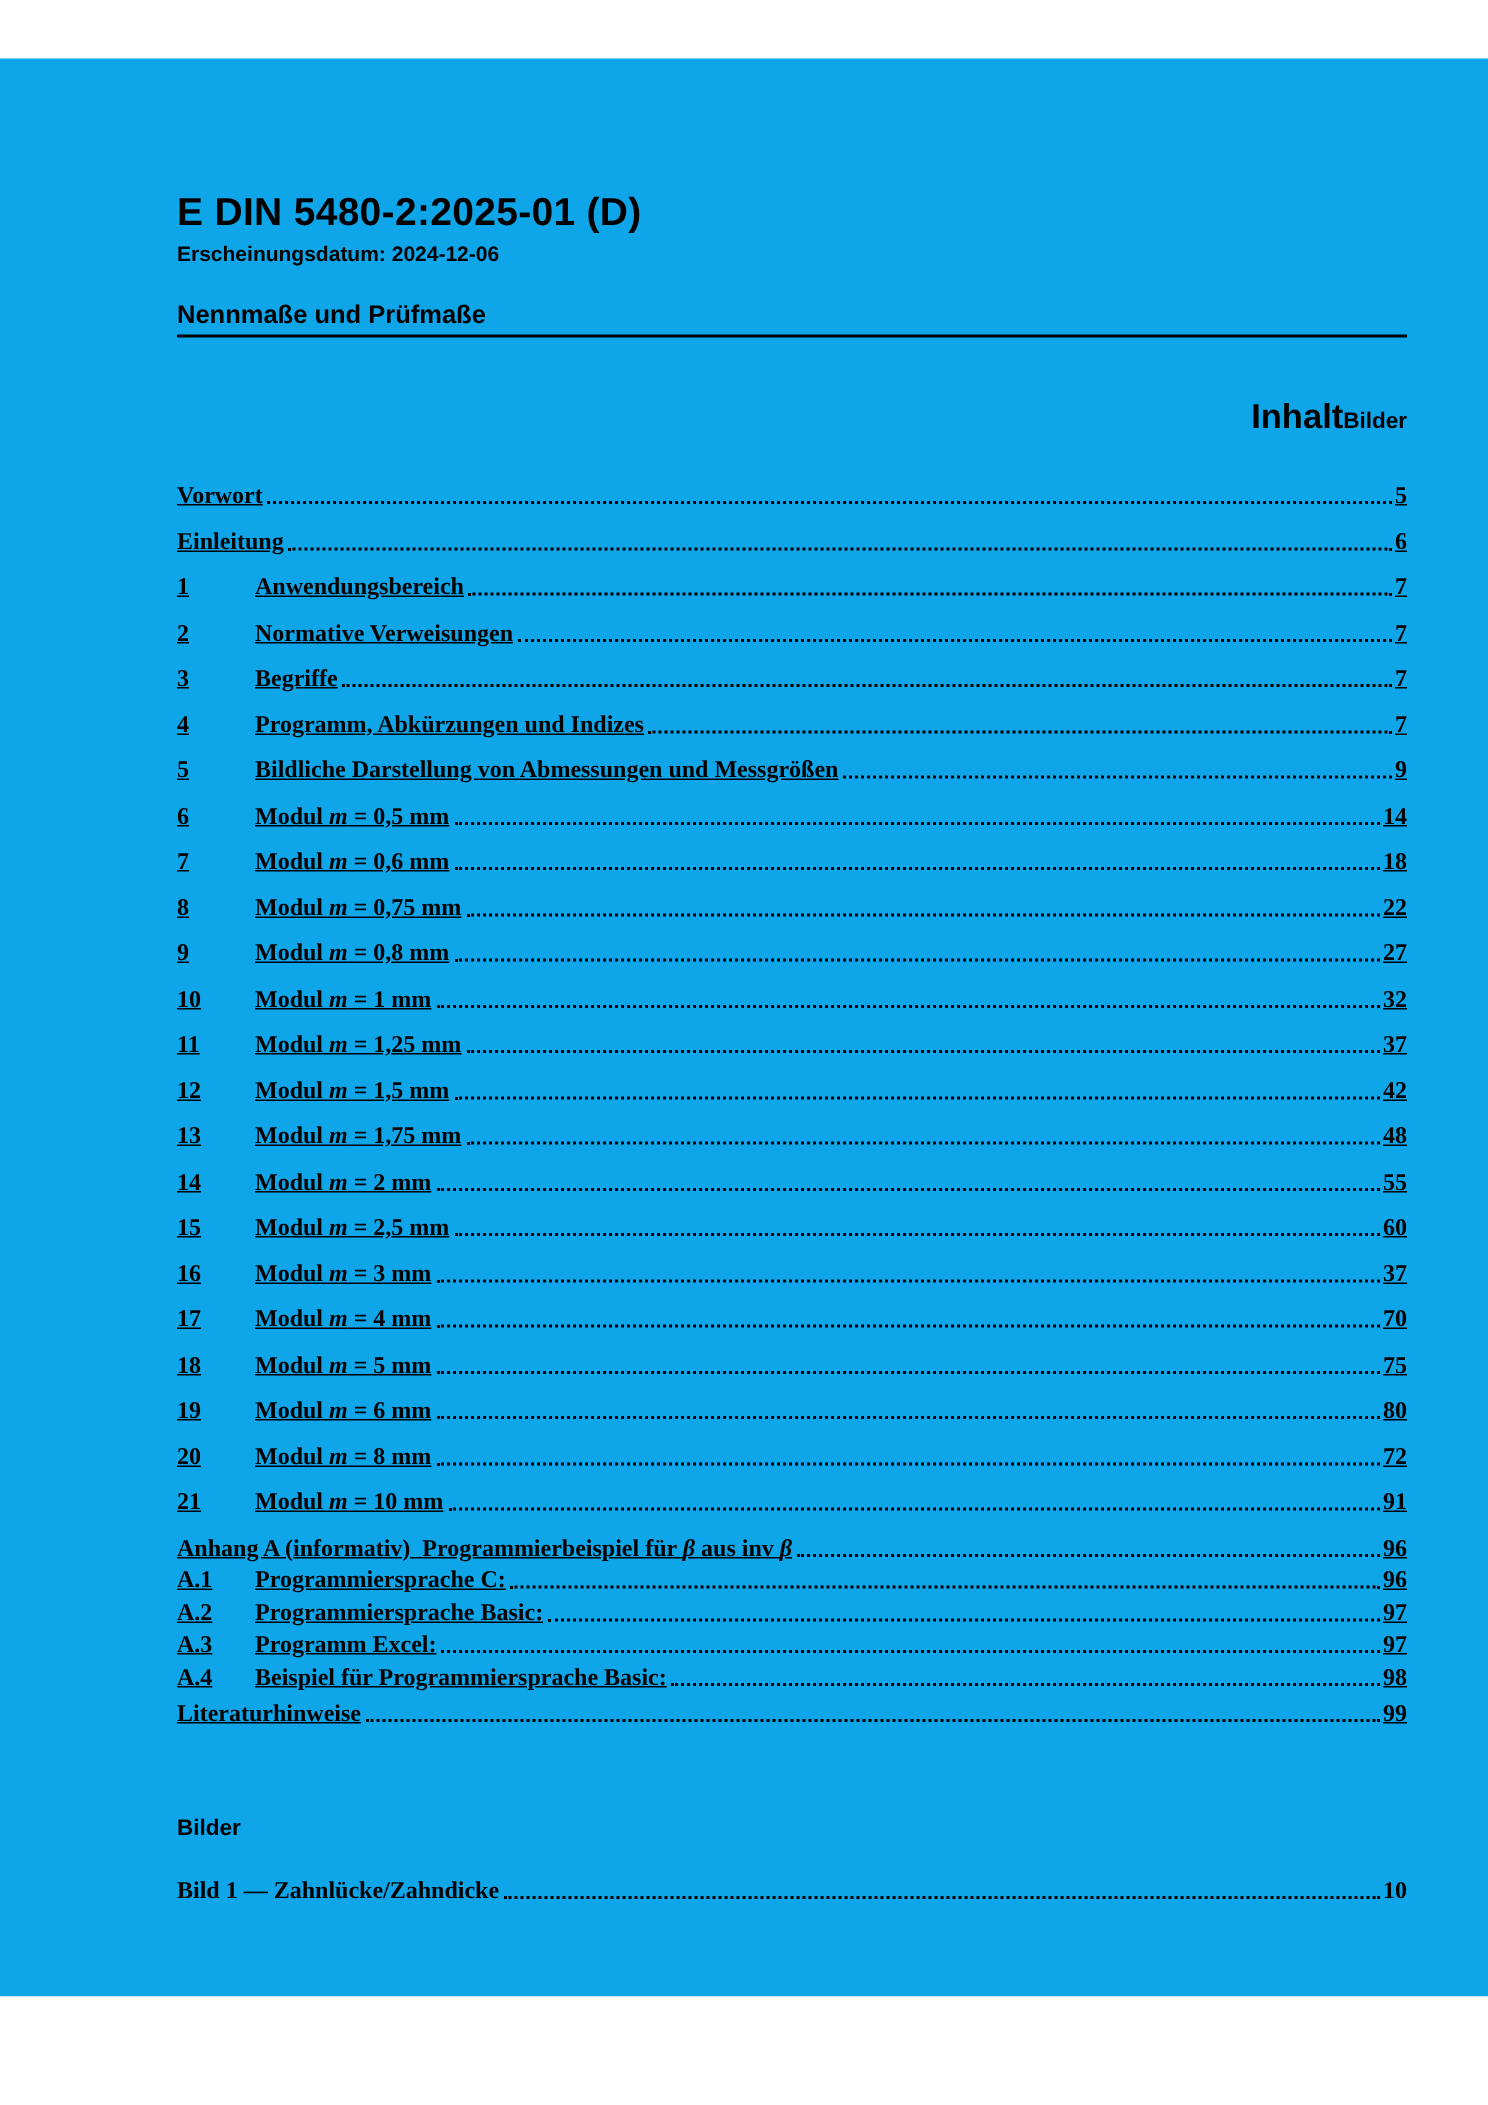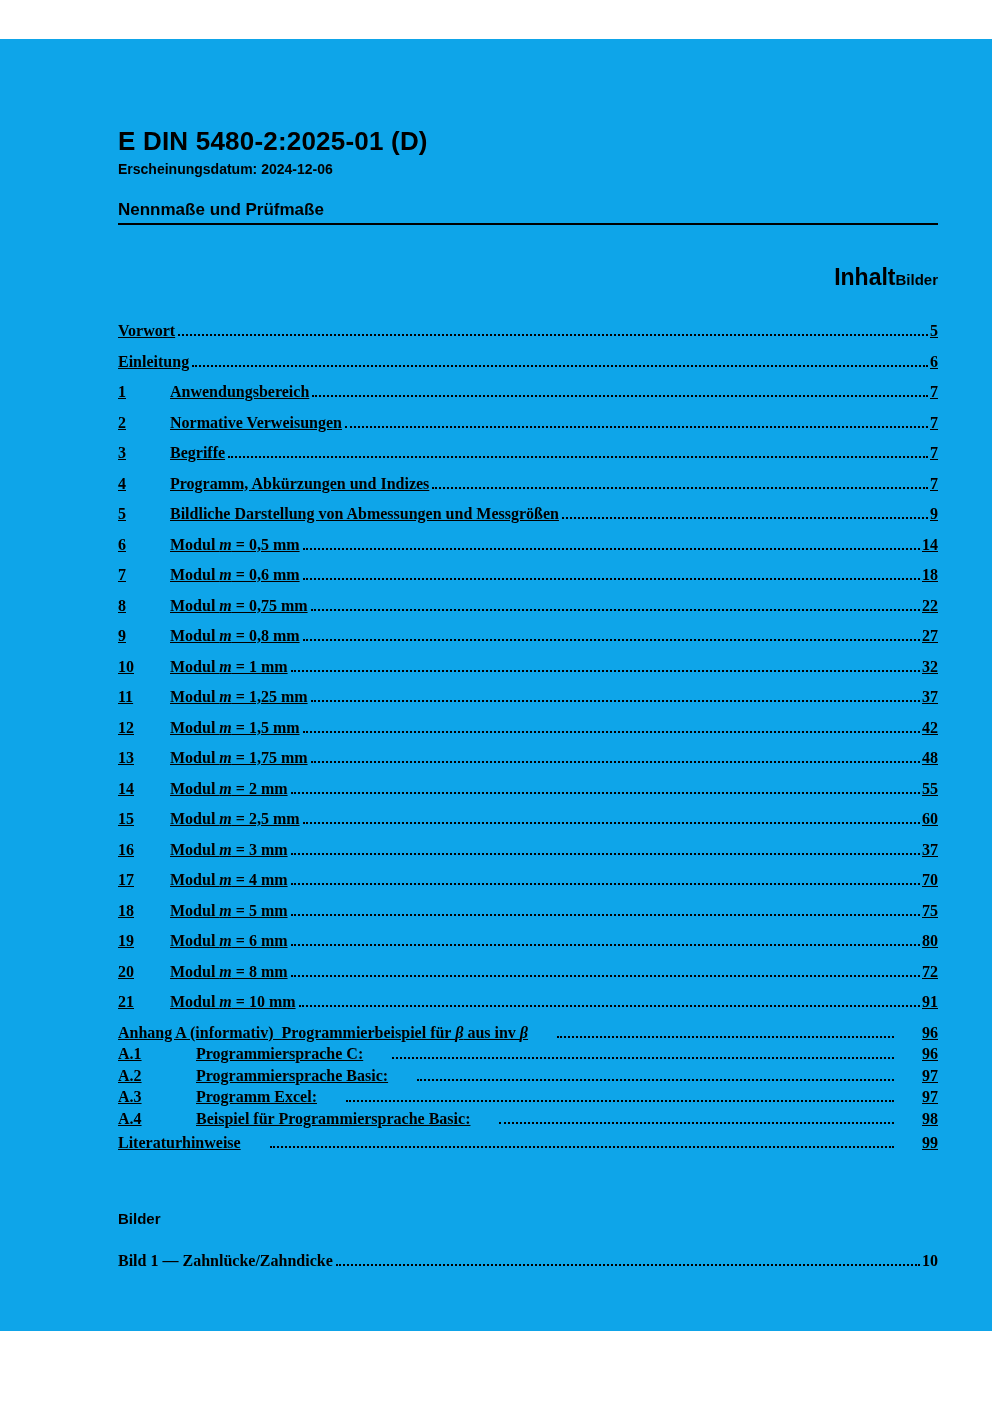--- a/index.html
+++ b/index.html
@@ -68,21 +68,20 @@
     min-width:14px;
     border-bottom:2.4px dotted #000;
     align-self:flex-end;
     margin:0 2px 3px 3px;
   }
   .toc-page{
     text-align:right;
   }
   .annex-rows .toc-row{
     margin-bottom:5.5px;
-    gap:26px;
   }
   .back-rows{
     margin-top:8px;
   }
   .figures-heading{
     font:bold 15px/16px "Liberation Sans", sans-serif;
     margin-top:60px;
   }
   .figure-rows{
     margin-top:26px;

